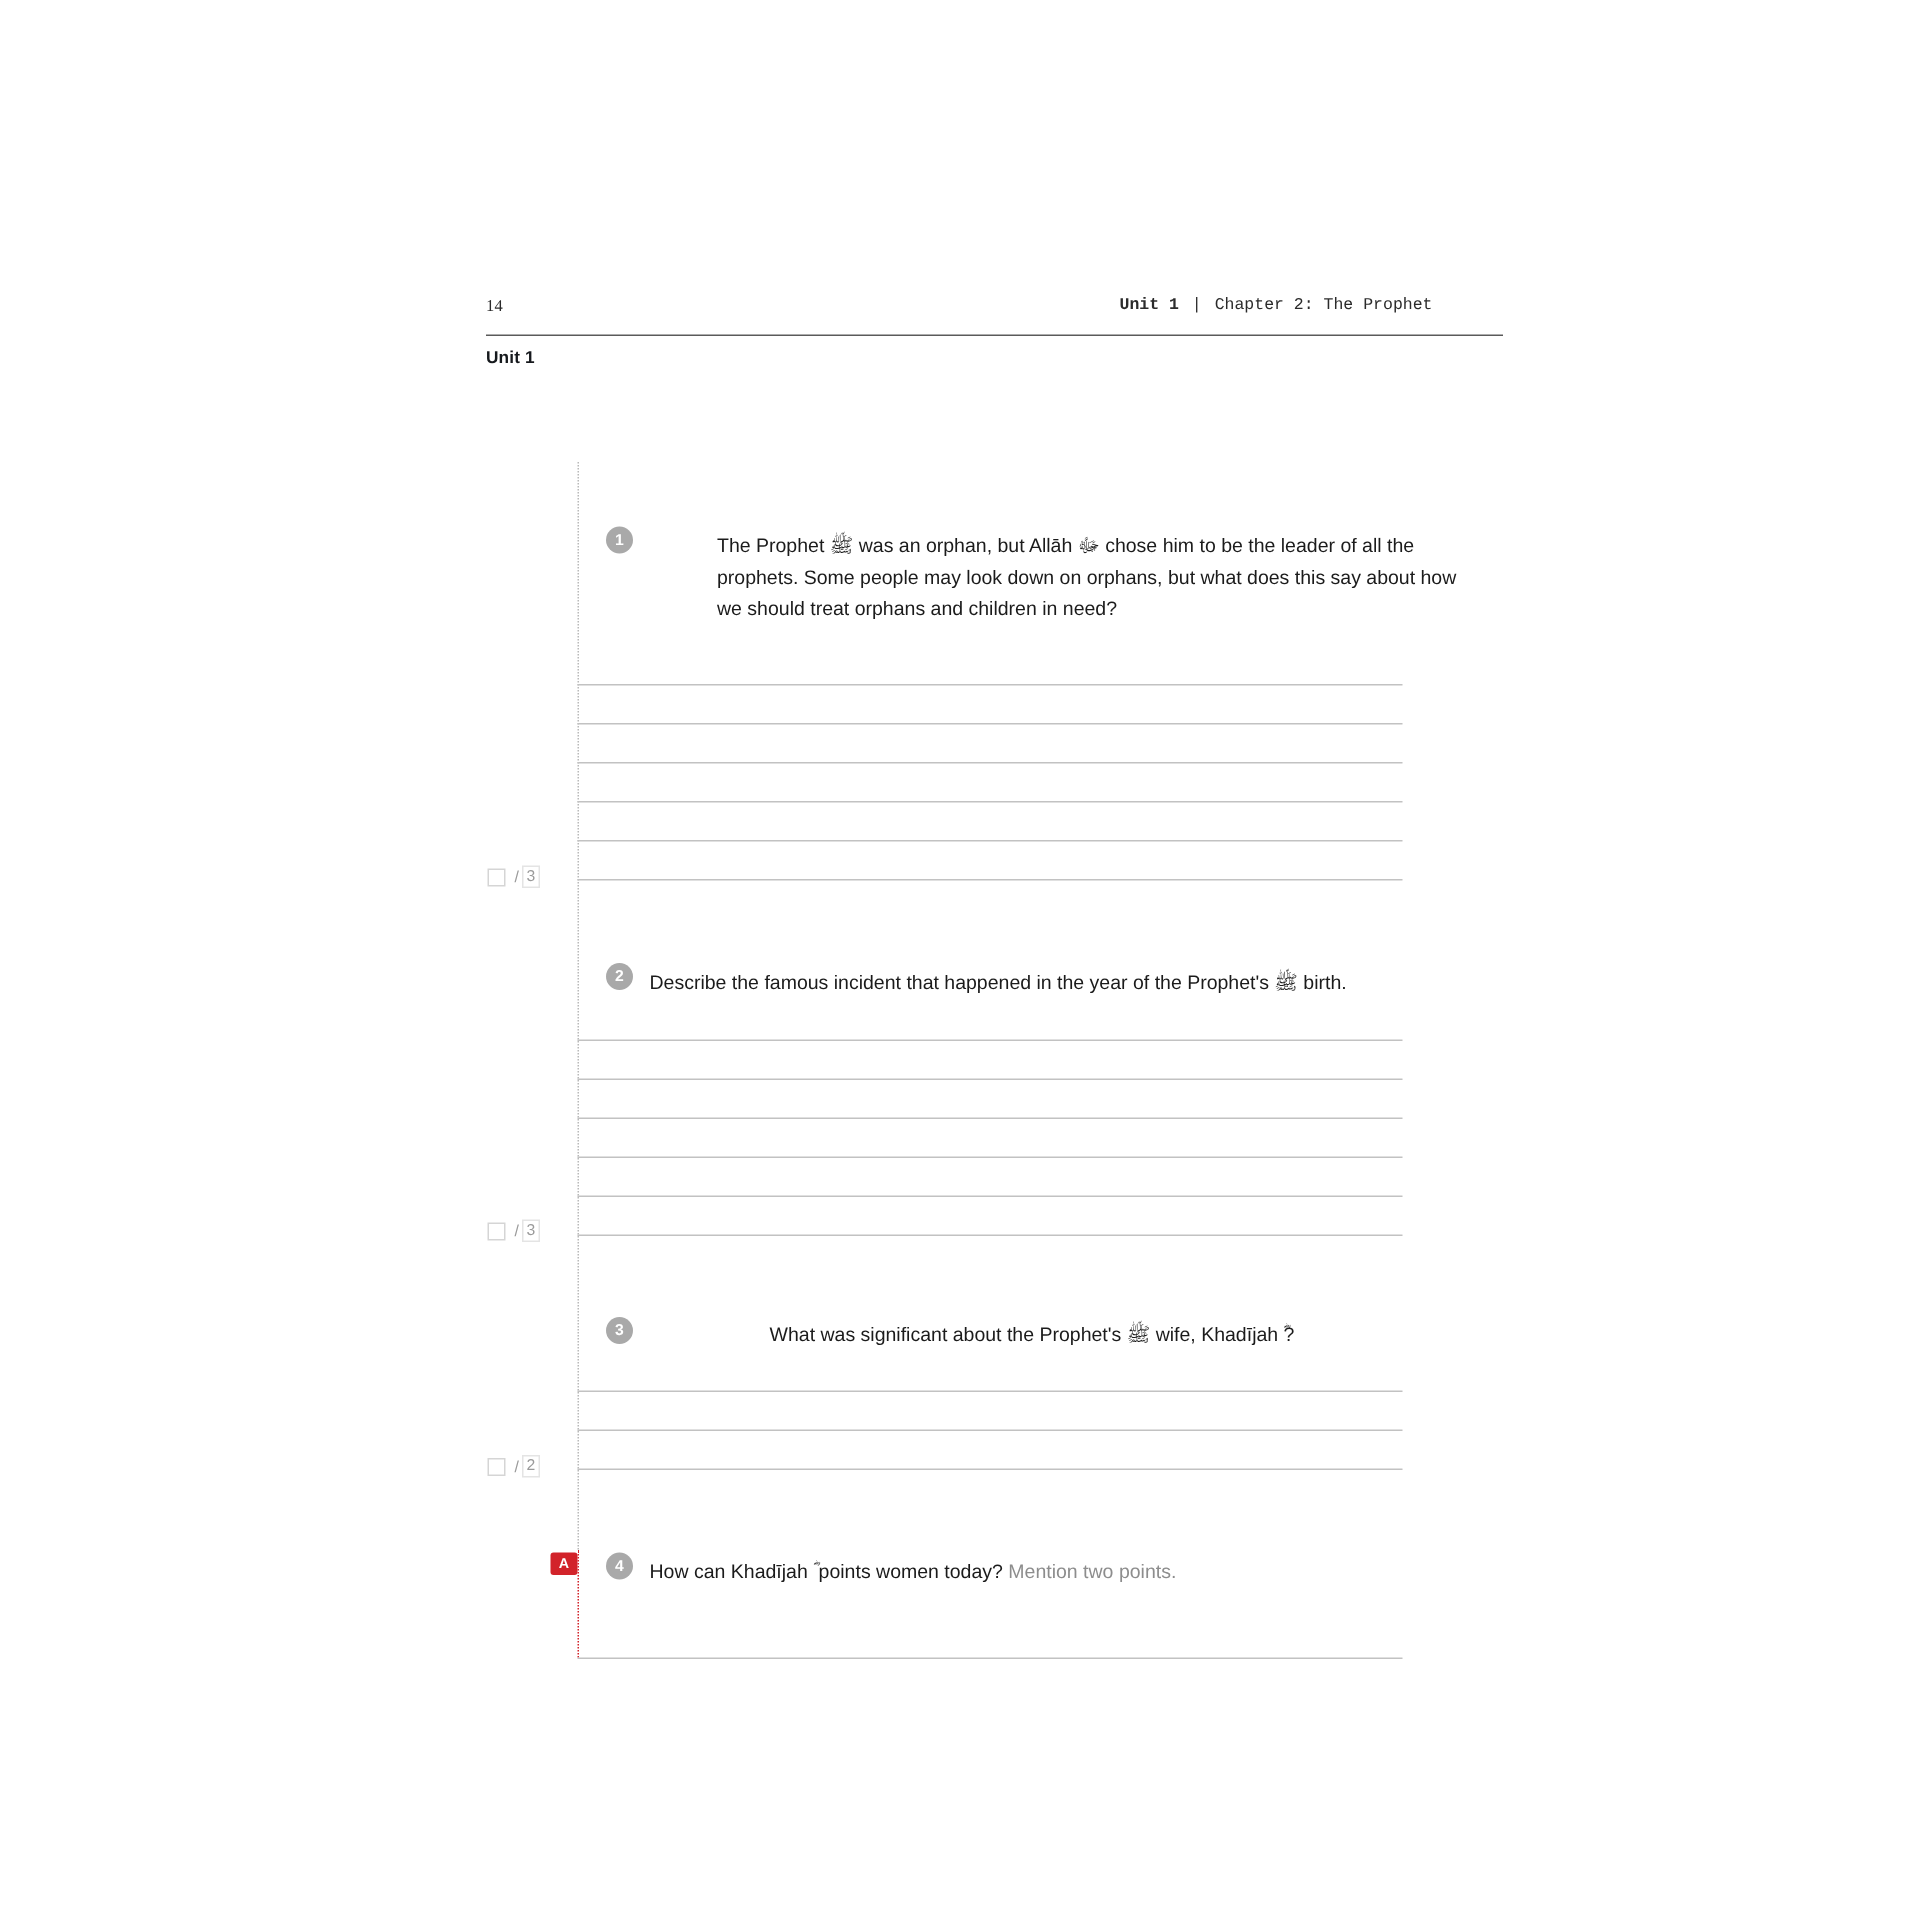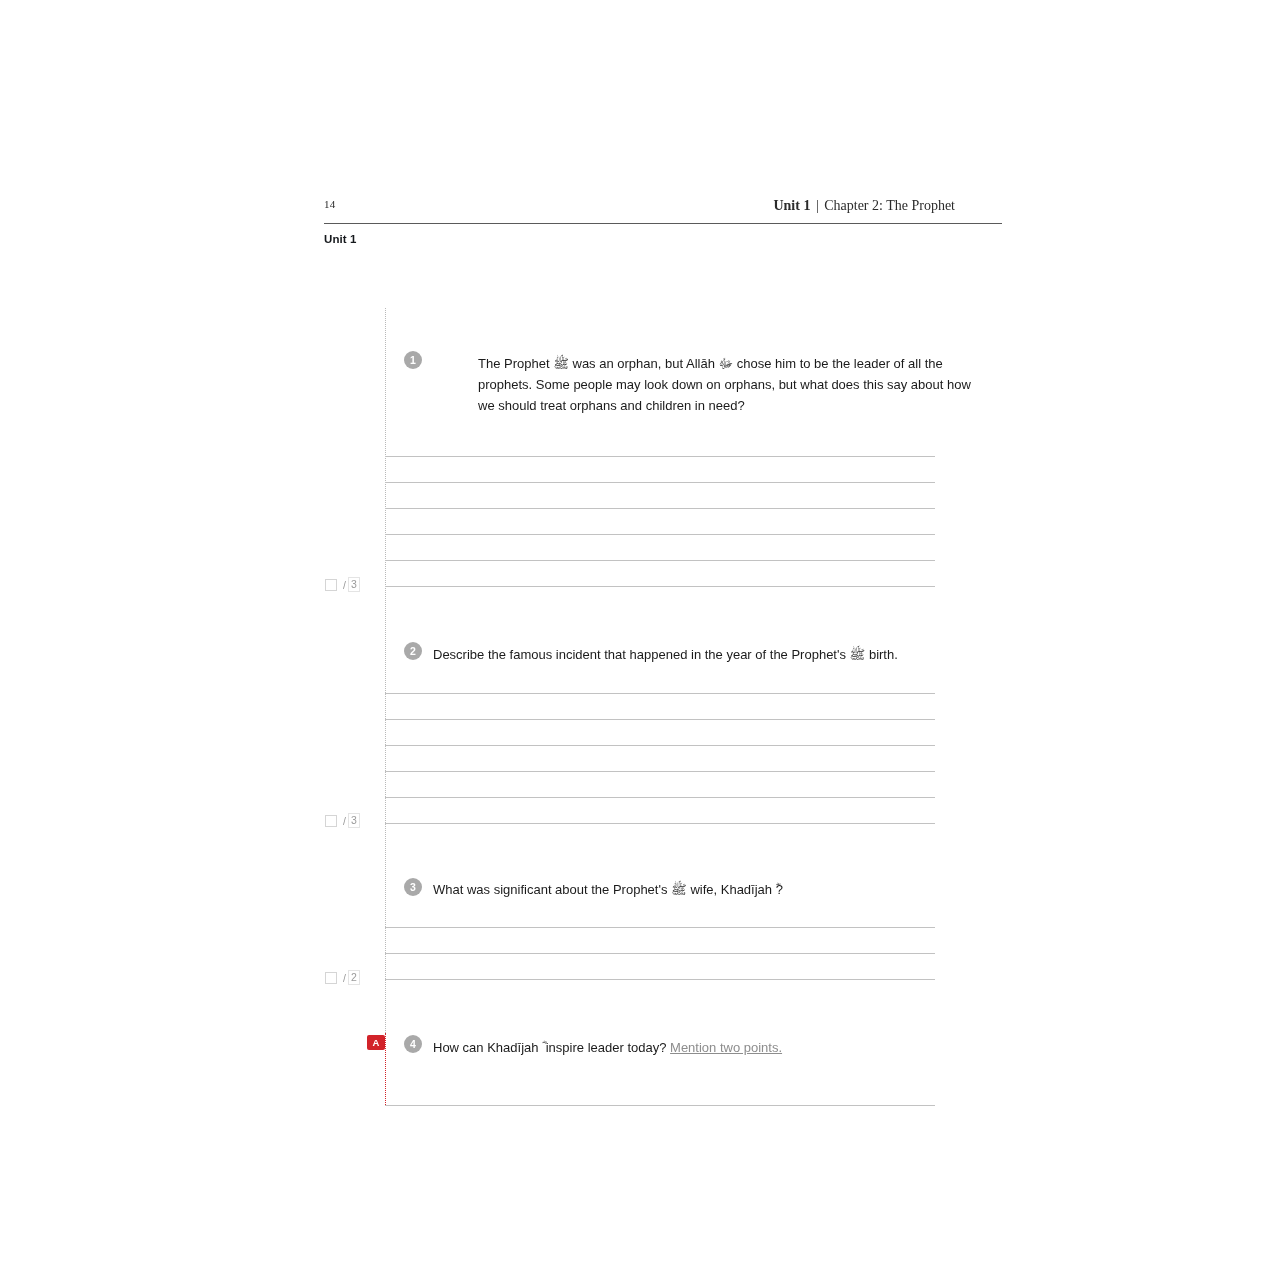--- a/index.html
+++ b/index.html
@@ -30,22 +30,22 @@
     top: 186px;
     font-family: "Liberation Serif", serif;
     font-size: 11px;
     color: #2b2b2b;
     letter-spacing: 0.2px;
   }
   .runhead {
     position: absolute;
     right: 325px;
     top: 186px;
-    font-family: Liberation Serif, serif;
-    font-size: 14px;
+    font-family: Liberation Mono, monospace;
+    font-size: 11px;
     color: #2b2b2b;
     white-space: nowrap;
   }
   .runhead .rh-bold { font-weight: bold; }
   .runhead .rh-sep  { margin: 0 2px; }
 
   
   .top-rule {
     position: absolute;
     left: 324px;
@@ -121,21 +121,21 @@
     text-align: center;
   }
   .qtext {
     position: absolute;
     left: 433px;
     font-size: 13px;
     color: #1b1b1b;
     line-height: 21px;
     font-weight: normal;
   }
-  .qtext .hint { color: #8d8d8d; text-decoration: underline; }
+  .qtext .hint { color: #8d8d8d; }
 
   
   .rule-line {
     position: absolute;
     left: 385px;
     width: 550px;
     height: 1px;
     background: #c2c2c2;
   }
 
@@ -249,36 +249,36 @@
       <div class="mark-check"></div>
       <div class="mark-score">
         <span class="slash">/</span>
         <span class="total">3</span>
       </div>
     </div>
   </div>
 
   <div class="qblock">
     <div class="qnum" style="left:404px; top:866px;">3</div>
-    <div class="qtext" style="top:867px; width:510px;">What was significant about the Prophet's ﷺ wife, Khadījah ؓ?</div>
+    <div class="qtext" style="top:867px; width:510px;text-align:center;">What was significant about the Prophet's ﷺ wife, Khadījah ؓ?</div>
 
     <div class="rule-line" style="top:915px;"></div>
     <div class="rule-line" style="top:941px;"></div>
     <div class="rule-line" style="top:967px;"></div>
 
     <div class="markbox" style="left:325px; top:958px;">
       <div class="mark-check"></div>
       <div class="mark-score">
         <span class="slash">/</span>
         <span class="total">2</span>
       </div>
     </div>
   </div>
 
   <div class="qblock">
     <div class="badge-a">A</div>
     <div class="qnum" style="left:404px; top:1023px;">4</div>
-    <div class="qtext" style="top:1025px; width:510px;"><span>How can Khadījah ؓ inspire leader today?</span> <span class="hint">Mention two points.</span></div>
+    <div class="qtext" style="top:1025px; width:510px;"><span>How can Khadījah ؓ points women today?</span> <span class="hint">Mention two points.</span></div>
   </div>
 
   <div class="bottom-rule"></div>
 
 </div>
 
 </body></html>

